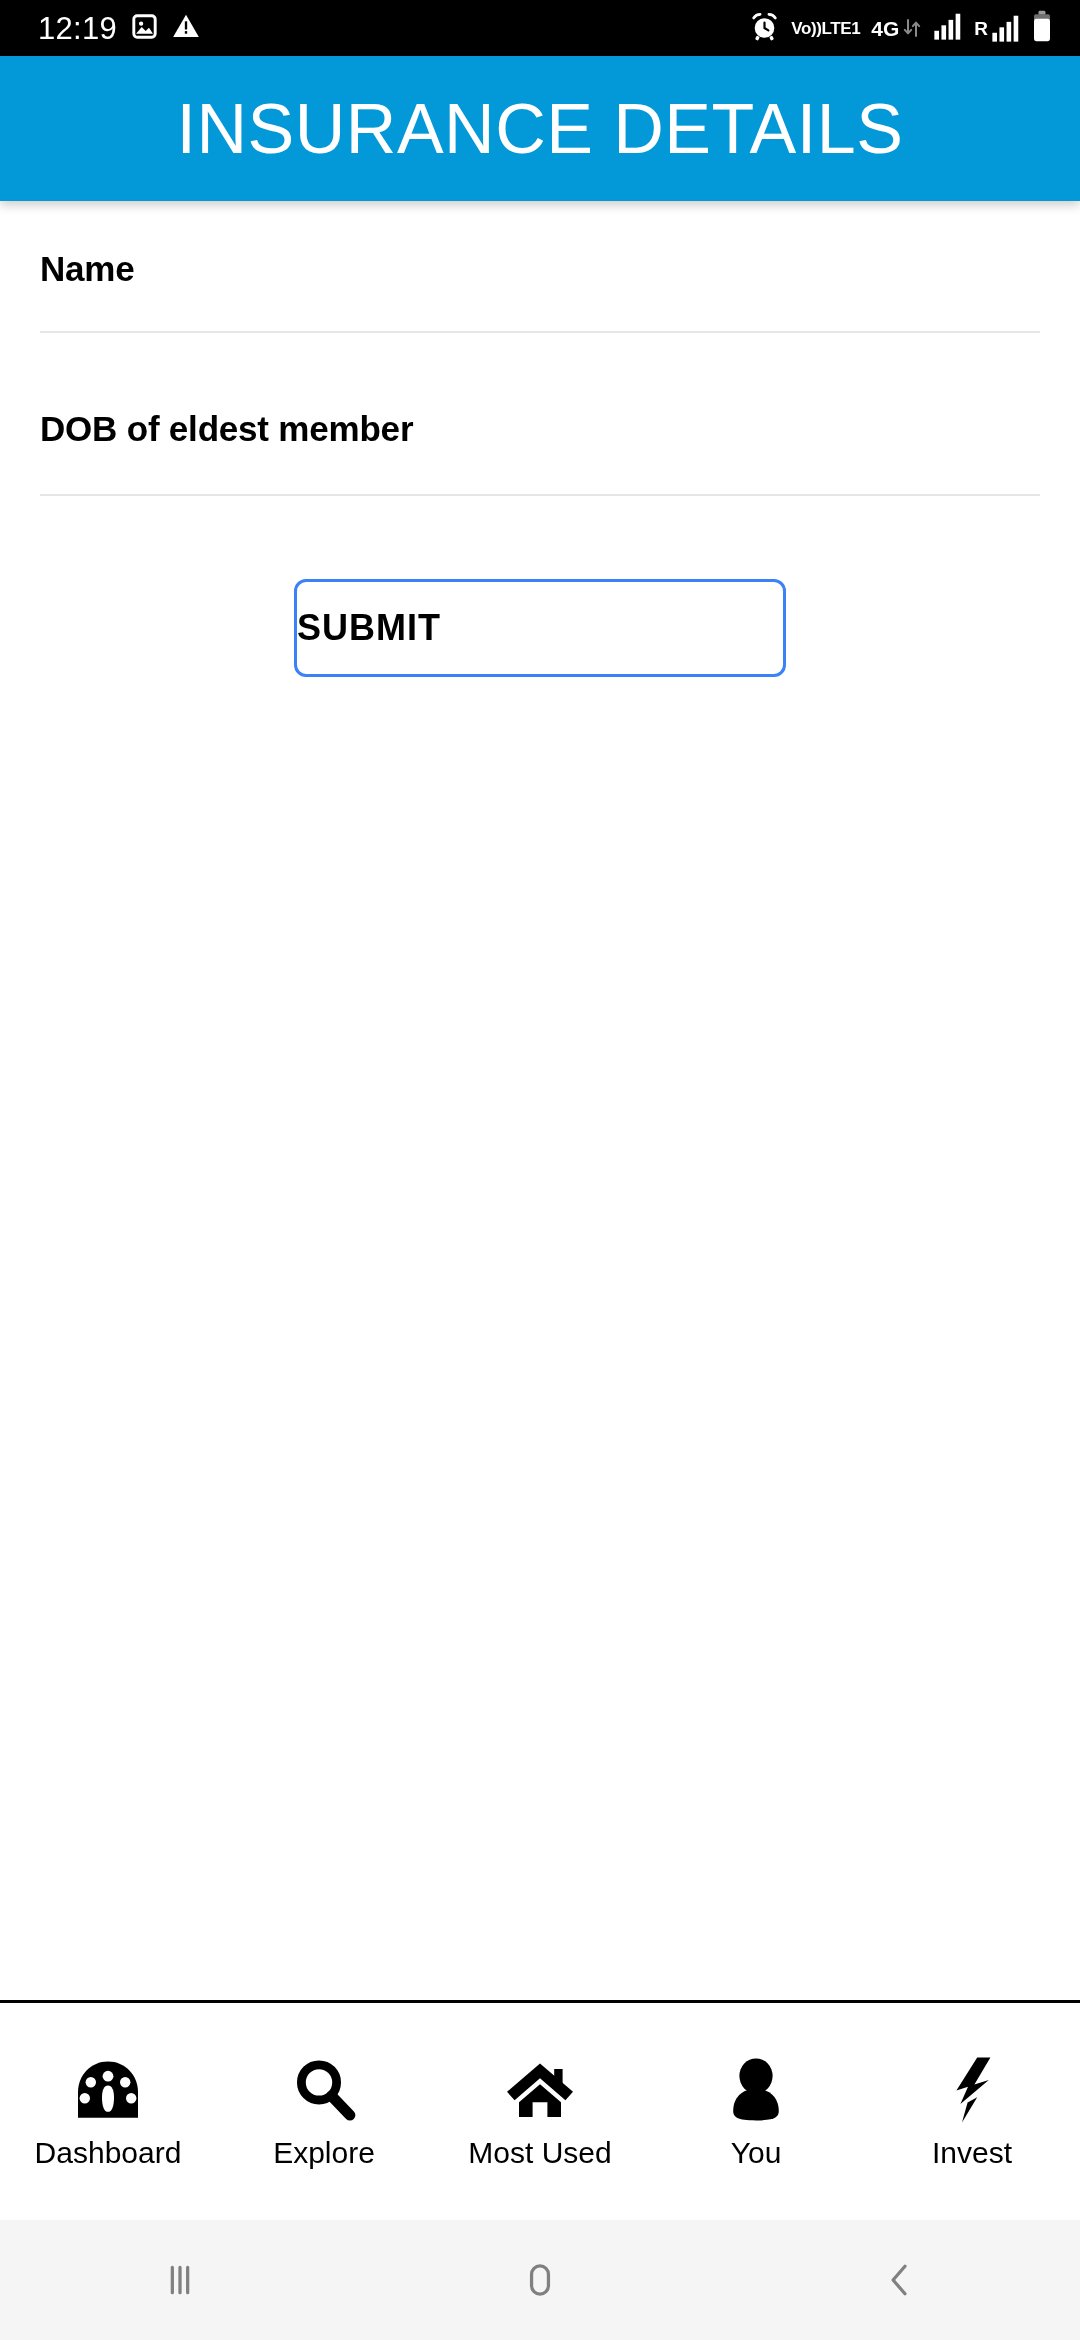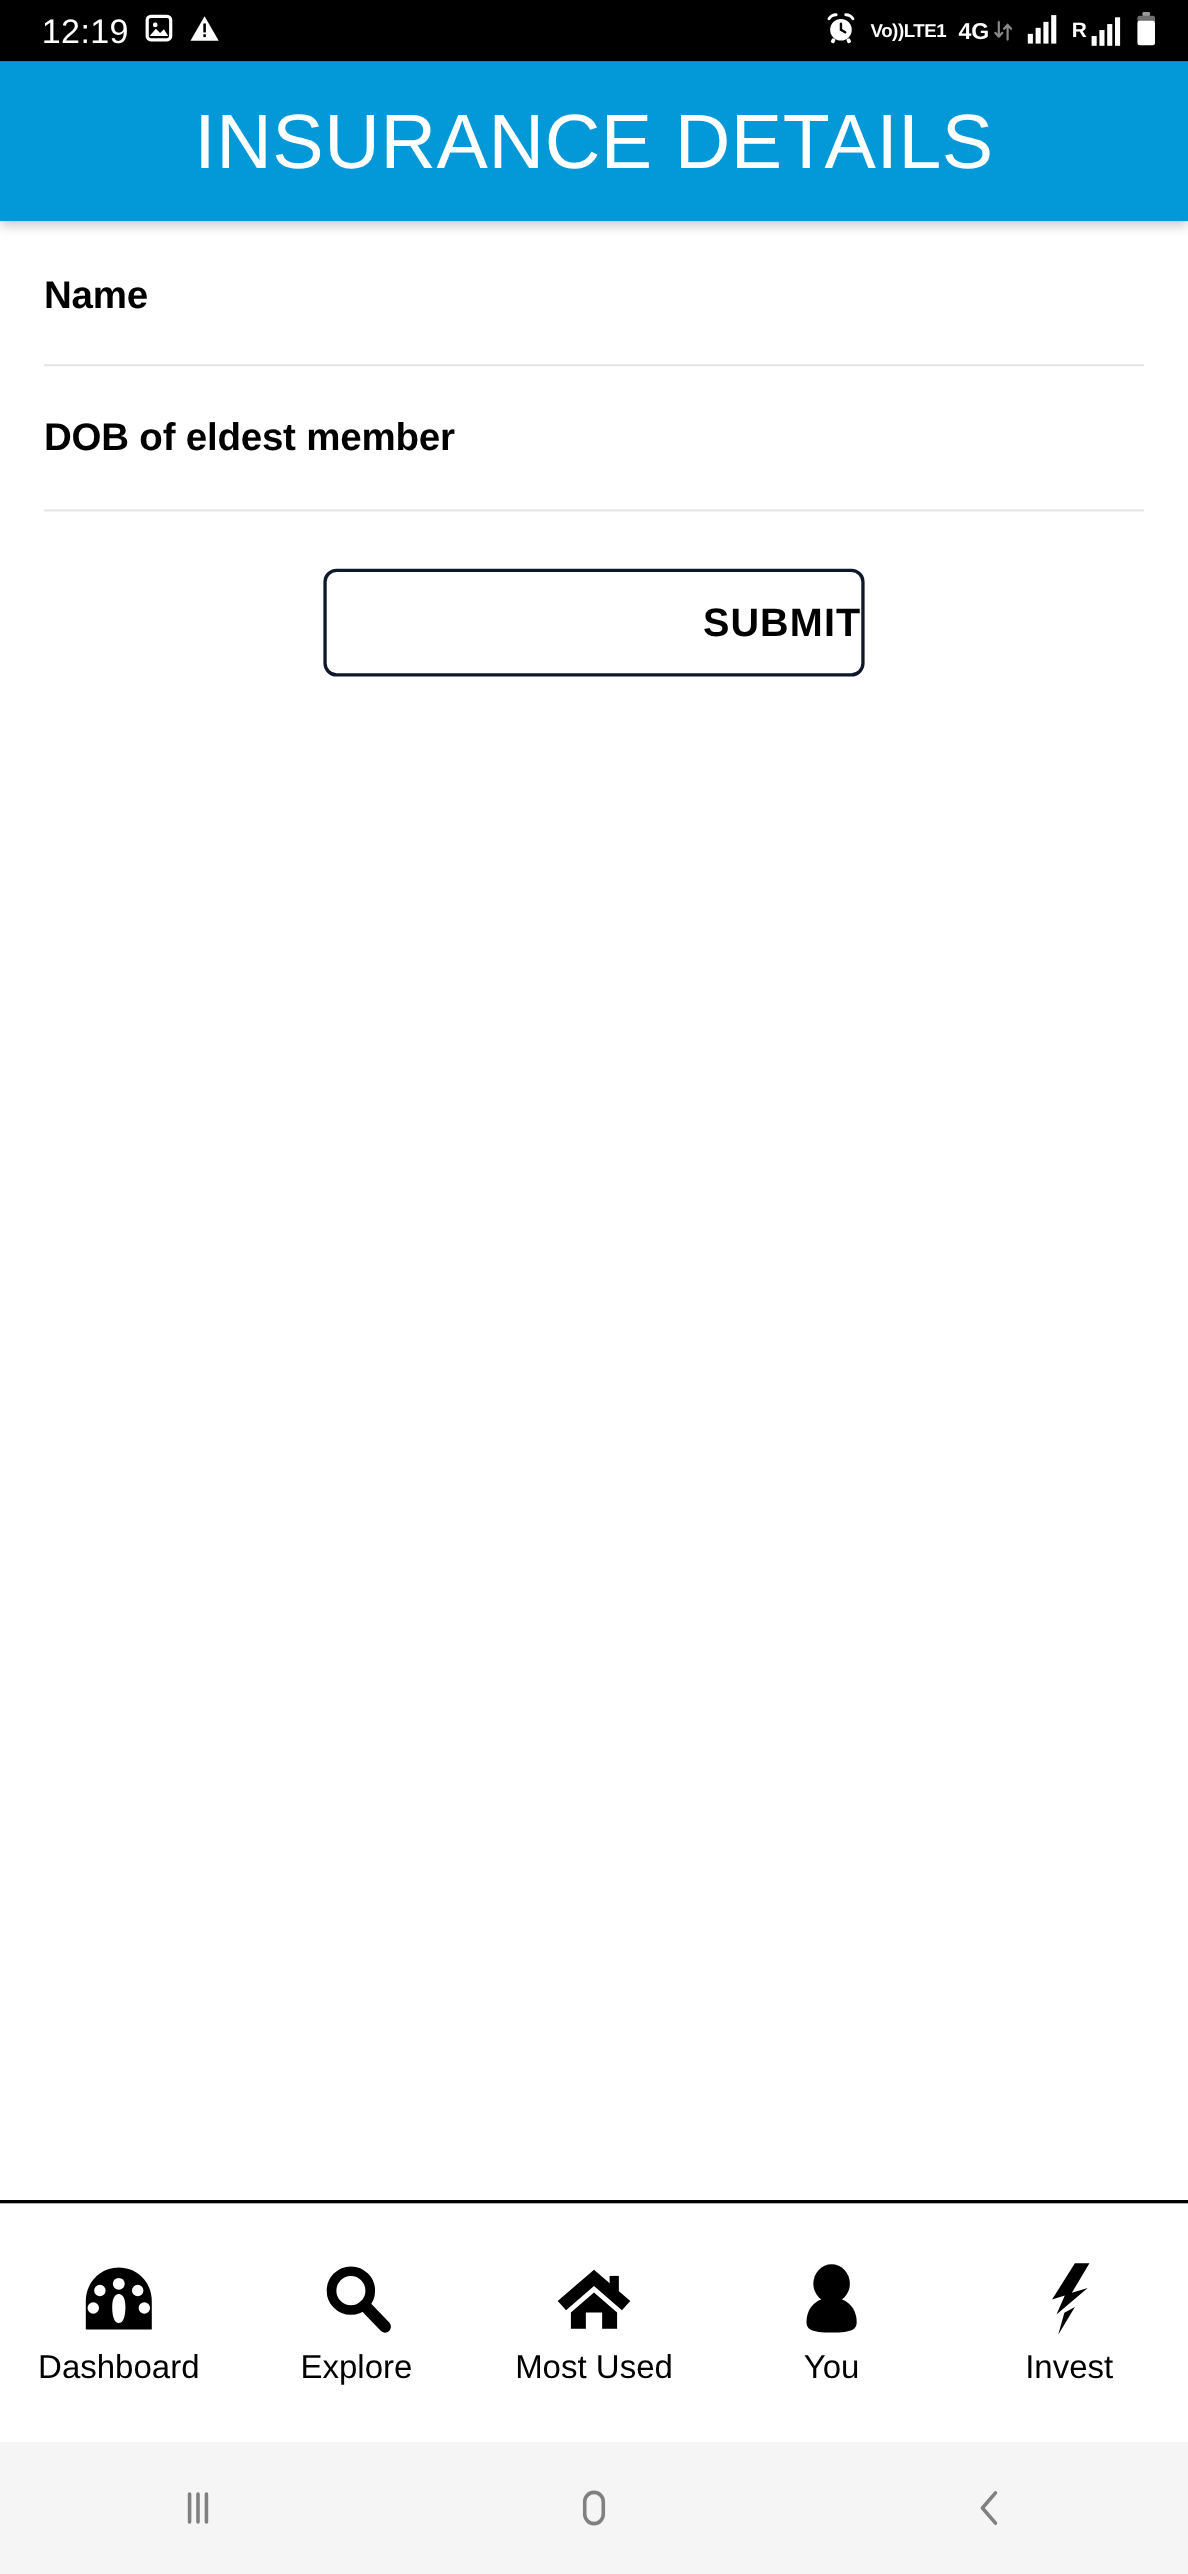--- a/index.html
+++ b/index.html
@@ -93,20 +93,21 @@
   }
 
   
   #form-body {
     flex: 1 1 auto;
     background: #ffffff;
     padding: 0 40px;
     display: flex;
     flex-direction: column;
     overflow: hidden;
+    gap: 31px;
   }
 
   .field-row {
     height: 132px;
     border-bottom: 2px solid #e6e6e6;
     display: flex;
     align-items: center;
     flex: 0 0 auto;
   }
   .field-row:first-child { padding-top: 6px; }
@@ -121,26 +122,26 @@
 
   #submit-wrap {
     display: flex;
     justify-content: center;
     padding-top: 52px;
     flex: 0 0 auto;
   }
   #submit-button {
     width: 492px;
     height: 98px;
-    border: 3px solid #0f172a;
+    border: 3px solid #3b82f6;
     border-radius: 12px;
     background: #ffffff;
     display: flex;
     align-items: center;
-    justify-content: flex-end;
+    justify-content: flex-start;
     cursor: pointer;
   }
   #submit-label {
     font-size: 36px;
     font-weight: bold;
     color: #000000;
     letter-spacing: 1px;
   }
 
   #form-spacer { flex: 1 1 auto; }

